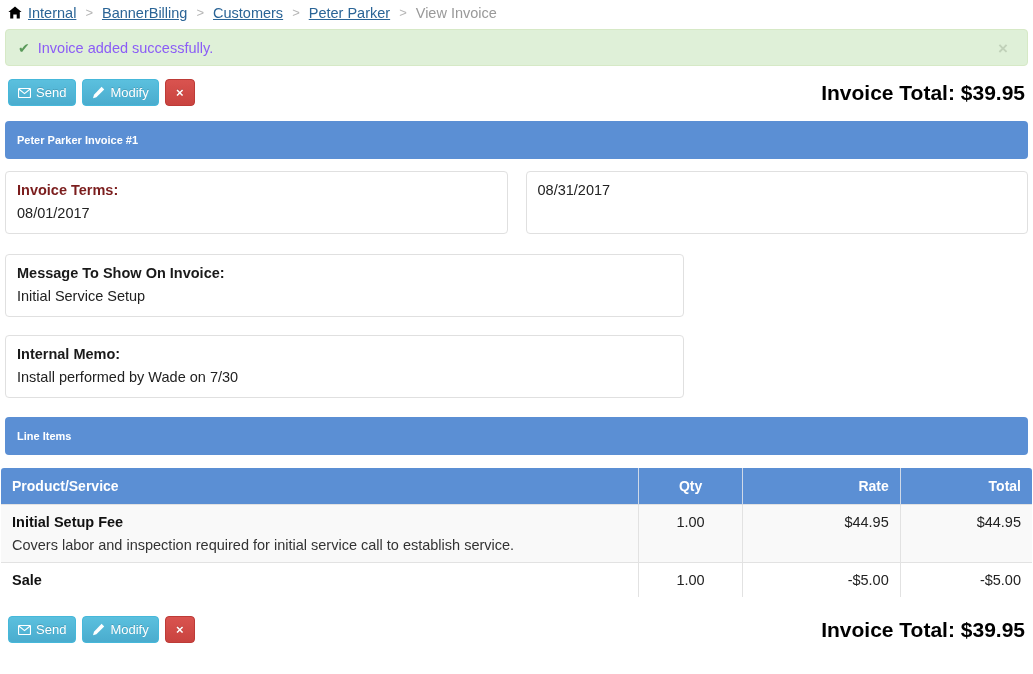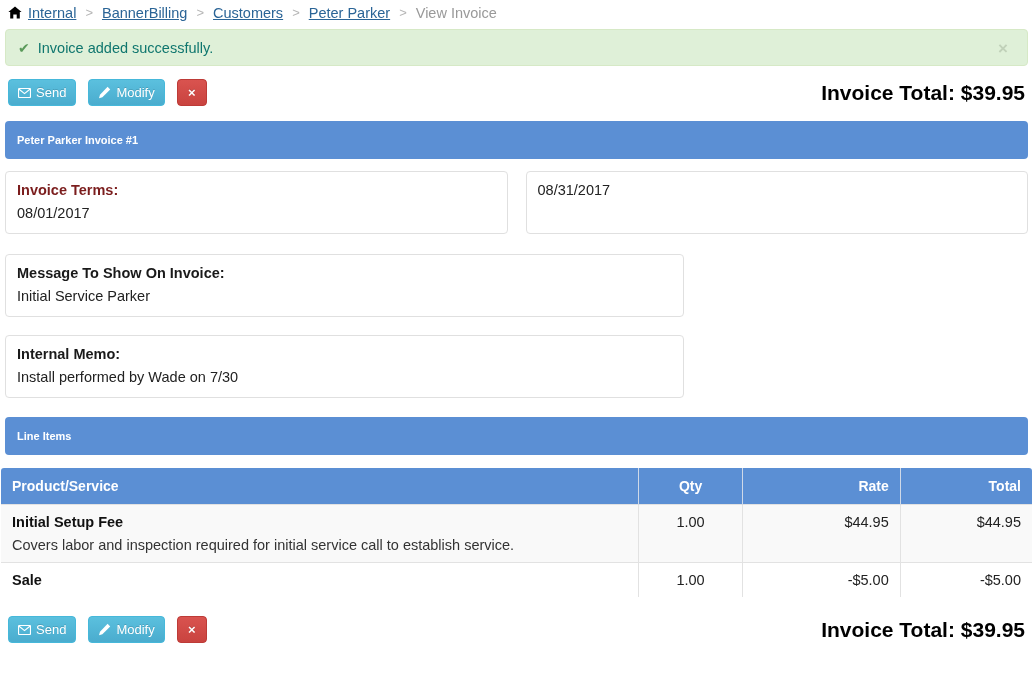--- a/index.html
+++ b/index.html
@@ -41,21 +41,21 @@
     background: #dff0d8;
     border: 1px solid #d6e9c6;
     border-radius: 4px;
     color: #6aa56a;
     display: flex;
     align-items: center;
     padding: 0 12px;
     font-size: 14.5px;
   }
   .alert .check { color: #5a9a5a; margin-right: 8px; font-size: 14px; }
-  .alert-text { color: #0f766e; }
+  .alert-text { color: #8b5cf6; }
   .alert-close {
     position: absolute;
     right: 13px; top: 50%;
     transform: translateY(-50%);
     color: #a8b8a0;
     font-size: 17px;
     font-weight: bold;
     line-height: 1;
     cursor: pointer;
     background: none; border: none;
@@ -63,21 +63,21 @@
     opacity: .55;
   }
 
   
   .toolbar {
     display: flex;
     align-items: center;
     justify-content: space-between;
     padding: 0 8px;
   }
-  .btn-group { display: flex; gap: 12px; align-items: center; }
+  .btn-group { display: flex; gap: 6px; align-items: center; }
   .btn {
     border-radius: 4px;
     border: 1px solid transparent;
     color: #ffffff;
     font-size: 13px;
     font-weight: normal;
     height: 27px;
     padding: 0 9px;
     display: inline-flex;
     align-items: center;
@@ -243,21 +243,21 @@
     <div class="ib-value">08/01/2017</div>
   </div>
   <div class="infobox third">
     <div class="ib-value">08/31/2017</div>
   </div>
 </div>
 
 <div class="boxrow" style="margin-top:20px;">
   <div class="infobox wide">
     <div class="ib-label dark">Message To Show On Invoice:</div>
-    <div class="ib-value">Initial Service Parker</div>
+    <div class="ib-value">Initial Service Setup</div>
   </div>
 </div>
 
 <div class="boxrow" style="margin-top:18px;">
   <div class="infobox wide">
     <div class="ib-label dark">Internal Memo:</div>
     <div class="ib-value">Install performed by Wade on 7/30</div>
   </div>
 </div>
 

